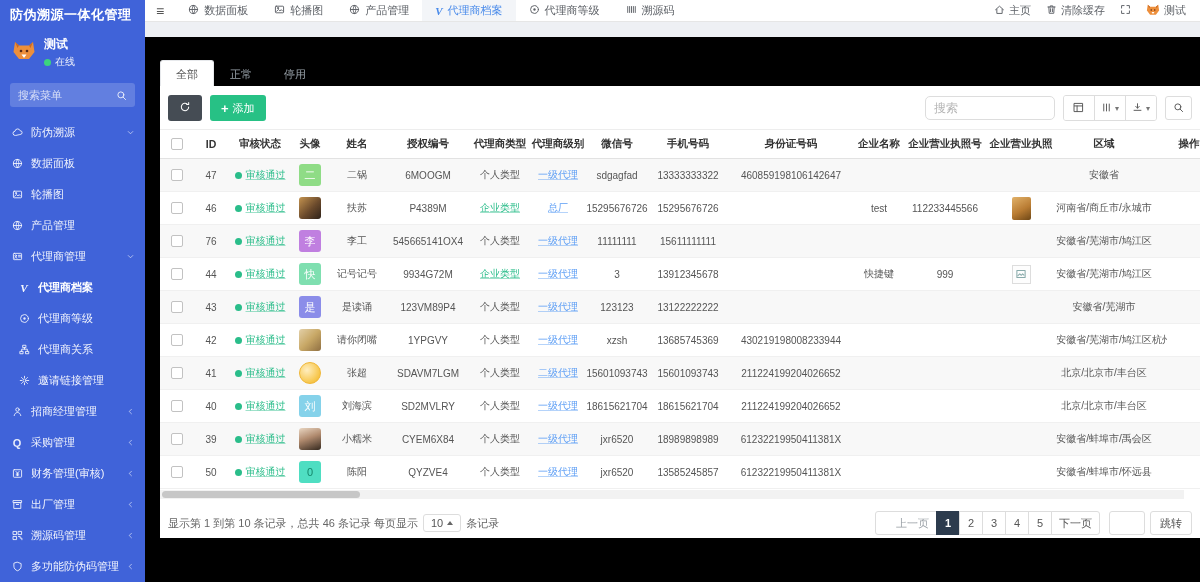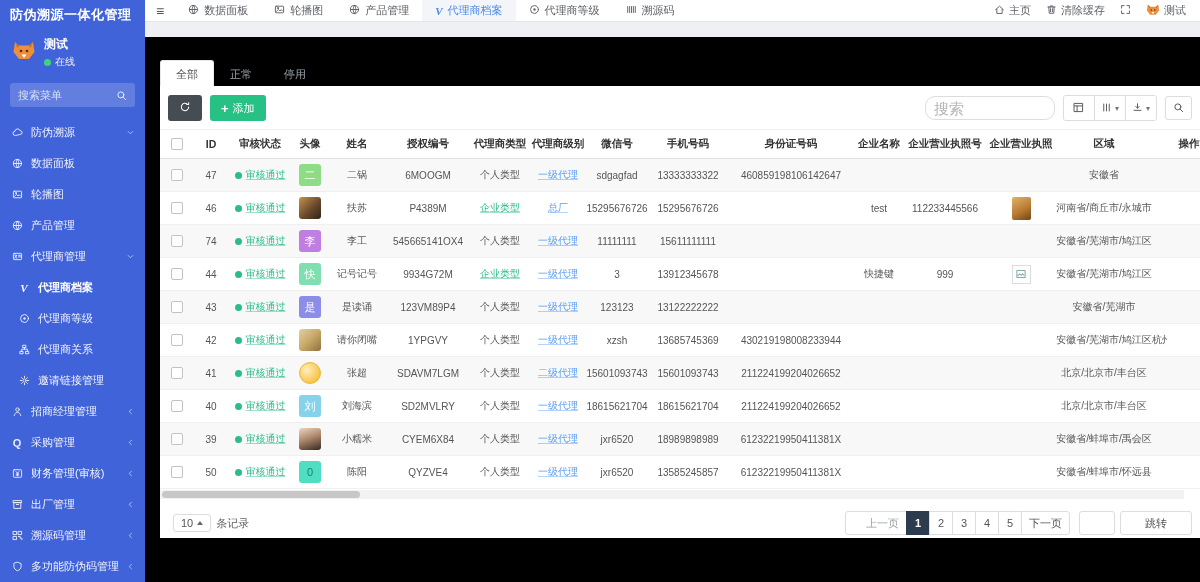--- a/index.html
+++ b/index.html
@@ -47,21 +47,21 @@
   #filter-tabs li.active { background:#fff; color:#555; border-color:#e7e9ec; }
 
   .panel { position:absolute; left:15px; top:49px; width:1040px; height:452px; background:#fff; overflow:hidden; }
   .toolbar { display:flex; align-items:center; padding:9px 8px 8px 8px; }
   .btn-dark { width:34px; height:26px; background:#454c54; border:none; border-radius:3px; color:#fff;
     display:flex; align-items:center; justify-content:center; margin-right:8px; cursor:pointer; }
   .btn-green { height:26px; background:#27c185; color:#fff; border:none; border-radius:3px; padding:0 11px;
     font-size:11px; display:flex; gap:4px; align-items:center; cursor:pointer; }
   .btn-green .plus { font-size:13px; font-weight:bold; line-height:1; }
   .toolbar-right { margin-left:auto; display:flex; align-items:center; gap:8px; }
-  .t-search { width:130px; height:24px; border:1px solid #ddd; border-radius:10px; padding:0 8px; font-size:15px; color:#555; outline:none; }
+  .t-search { width:130px; height:24px; border:1px solid #ddd; border-radius:5px; padding:0 8px; font-size:12px; color:#555; outline:none; }
   .t-search::placeholder { color:#b5b5b5; }
   .btn-group { display:flex; border:1px solid #ddd; border-radius:3px; overflow:hidden; }
   .btn-group button { min-width:30px; height:24px; background:#fff; border:none; border-left:1px solid #ddd;
     display:flex; align-items:center; justify-content:center; gap:3px; color:#555; cursor:pointer; padding:0 6px; }
   .btn-group button:first-child { border-left:none; }
   .caret-dn { font-size:8px; color:#777; }
   .btn-icon { width:27px; height:24px; border:1px solid #ddd; background:#fff; border-radius:3px;
     display:flex; align-items:center; justify-content:center; color:#555; cursor:pointer; }
 
   
@@ -98,21 +98,21 @@
   .caret-up { width:0; height:0; border-left:3px solid transparent; border-right:3px solid transparent; border-bottom:4px solid #666; }
   .pager { margin-left:auto; display:flex; align-items:center; }
   .pager ul { display:flex; list-style:none; }
   .pager li { min-width:24px; height:24px; border:1px solid #ddd; background:#fff; display:flex; align-items:center;
     justify-content:center; padding:0 7px; margin-left:-1px; color:#555; cursor:pointer; font-size:11px; }
   .pager li:first-child { border-radius:3px 0 0 3px; margin-left:0; }
   .pager li:last-child { border-radius:0 3px 3px 0; }
   .pager li.active { background:#2c3b4d; border-color:#2c3b4d; color:#fff; font-weight:bold; }
   .pager li.dim { color:#9aa0a6;padding-left:20px; }
   .jump-input { width:36px; height:24px; border:1px solid #ddd; border-radius:3px; margin:0 5px 0 9px; outline:none; padding:0 4px; font-size:11px; }
-  .jump-btn { height:24px; border:1px solid #ddd; background:#fff; border-radius:3px; padding:0 24px; font-size:11px; color:#555; cursor:pointer; }
+  .jump-btn { height:24px; border:1px solid #ddd; background:#fff; border-radius:3px; padding:0 9px; font-size:11px; color:#555; cursor:pointer; }
 </style>
 </head>
 <body>
 
 <div class="app">
 
   <aside class="sidebar">
     <div class="side-title">防伪溯源一体化管理</div>
     <div class="side-user">
       <span id="side-fox"><svg width="24" height="24" viewBox="0 0 24 24">
@@ -529,21 +529,21 @@
                   <div class="lic-photo"></div>
                 </td>
                 <td>河南省/商丘市/永城市</td>
                 <td></td>
                 <td></td>
               </tr>
               <tr>
                 <td>
                   <div class="cb"></div>
                 </td>
-                <td>74</td>
+                <td>76</td>
                 <td><span class="dot"></span><a class="lnk green">审核通过</a></td>
                 <td>
                   <div class="avatar" style="background:#c07fe0;color:#ffffff">李</div>
                 </td>
                 <td>李工</td>
                 <td>545665141OX4</td>
                 <td>个人类型</td>
                 <td><a class="lnk blue">一级代理</a></td>
                 <td>11111111</td>
                 <td>15611111111</td>
@@ -725,21 +725,21 @@
               </tr>
             </tbody>
           </table>
         <div class="hscroll">
           <div class="hthumb"></div>
         </div>
       </div>
 
       <div class="table-footer">
         <div class="summary">
-          <span class="pp">
+          <span>显示第 1 到第 10 条记录，总共 46 条记录 每页显示</span><span class="pp">
               <span>10</span>
               <i class="caret-up"></i>
             </span><span>条记录</span>
         </div>
         <div class="pager">
           <ul id="pager-list">
               <li class="dim">上一页</li>
               <li class="active">1</li>
               <li class="">2</li>
               <li class="">3</li>

